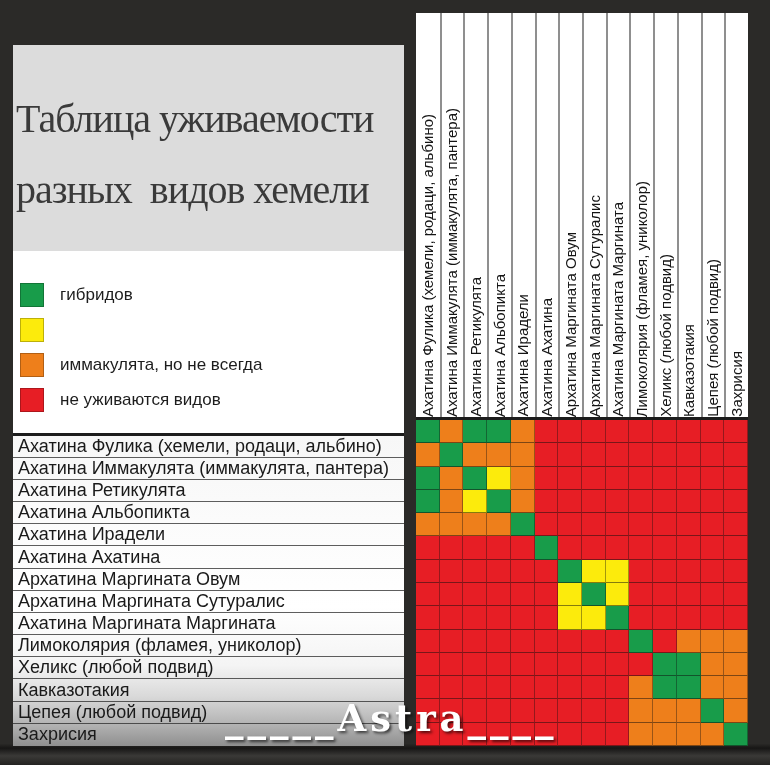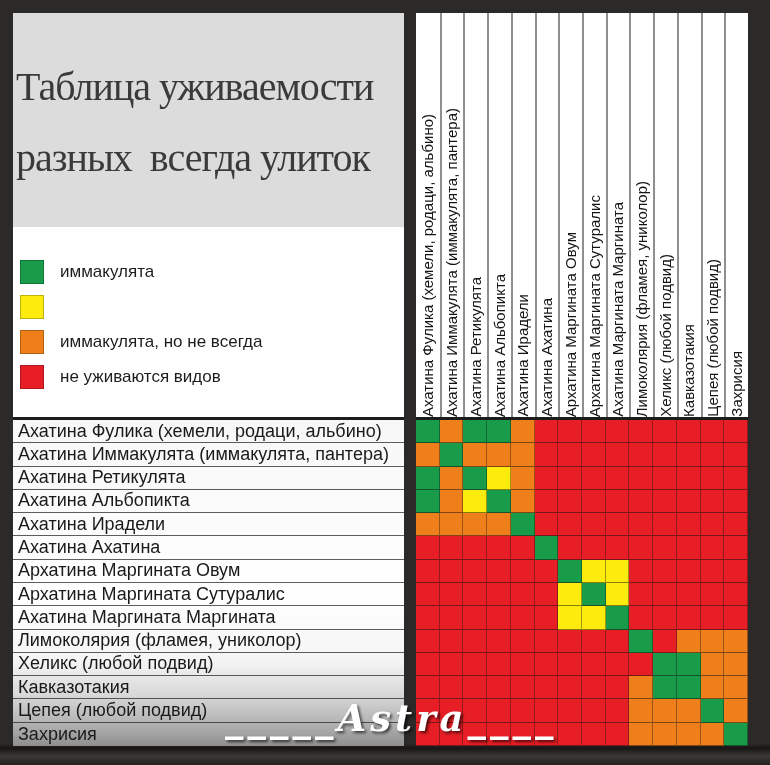--- a/index.html
+++ b/index.html
@@ -11,21 +11,21 @@
   }
   .frame {
     position:absolute; left:0; top:0; width:770px; height:765px;
     background:linear-gradient(180deg,#2b2a28 0%,#2b2a28 97.2%,#171615 97.8%,#3a3937 98.8%,#232221 100%);
   }
   .content {
     position:absolute; left:13px; top:13px; width:735px; height:733px;
     display:flex; gap:12px;
   }
   
-  .left-panel { width:391px; display:flex; flex-direction:column; }
+  .left-panel { width:391px; display:flex; flex-direction:column;margin-top:32px; }
   .title-block {
     height:214px; background:#dcdcdc; padding-top:38px; overflow:hidden;
   }
   .title-line {
     font-family:"Liberation Serif", serif;
     font-size:40px; line-height:71px; color:#3a3a3a;
     letter-spacing:-1px; white-space:pre; padding-left:3px;
   }
   .legend-block { height:190px; background:#ffffff; padding-top:27px; }
   .legend-item { height:35px; display:flex; align-items:center; }
@@ -65,41 +65,41 @@
     height:329px; border-top:3px solid #1c1c1c;
     display:grid; grid-template-columns:repeat(14,1fr); grid-template-rows:repeat(14,1fr);
   }
   .cell {
     border-right:1px solid rgba(15,15,15,0.38);
     border-bottom:1px solid rgba(15,15,15,0.5);
   }
   
   .watermark {
     position:absolute; left:225px; top:696px; z-index:6;
-    font-family:"DejaVu Serif", serif; font-style:italic; font-weight:bold;
+    font-family:"DejaVu Serif", serif; font-weight:bold;
     font-size:37px; letter-spacing:4px; color:#ffffff;
     text-shadow:2px 2px 3px rgba(0,0,0,0.65);
     pointer-events:none; white-space:nowrap;text-align:right;
   }
 </style>
 </head>
 <body>
 
 <div class="frame">
   <div class="content">
 
     <div class="left-panel">
       <div class="title-block">
         <div class="title-line">Таблица уживаемости</div>
-        <div class="title-line">разных  всегда улиток</div>
+        <div class="title-line">разных  видов хемели</div>
       </div>
       <div class="legend-block" id="legend">
           <div class="legend-item">
             <span class="legend-swatch" style="background: rgb(24, 156, 74);"></span>
-            <span class="legend-label">иммакулята</span>
+            <span class="legend-label">гибридов</span>
           </div>
           <div class="legend-item">
             <span class="legend-swatch" style="background: rgb(252, 235, 12);"></span>
           </div>
           <div class="legend-item">
             <span class="legend-swatch" style="background: rgb(238, 127, 27);"></span>
             <span class="legend-label">иммакулята, но не всегда</span>
           </div>
           <div class="legend-item">
             <span class="legend-swatch" style="background: rgb(231, 30, 37);"></span>

